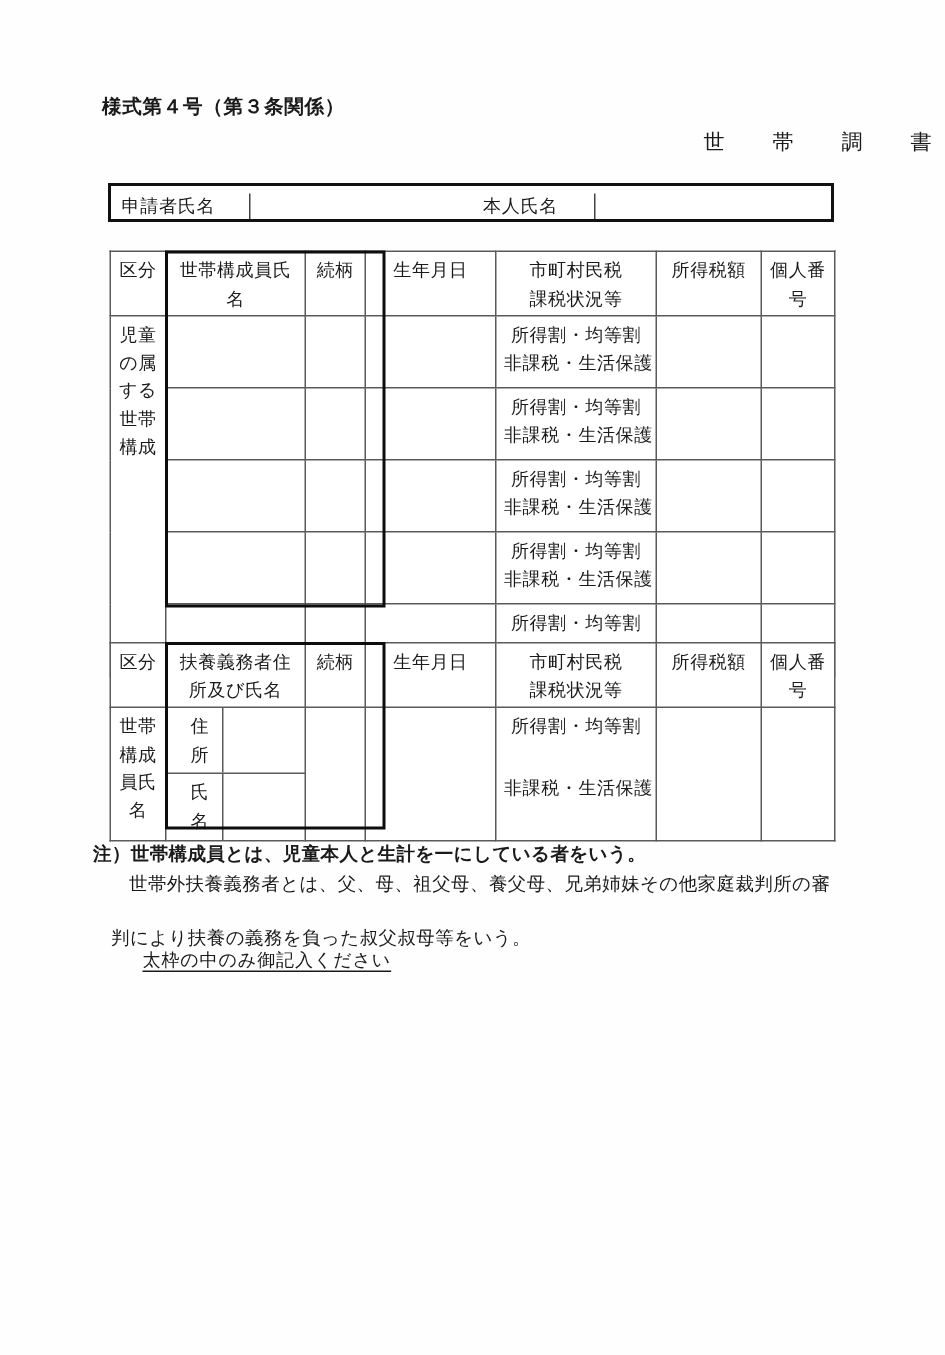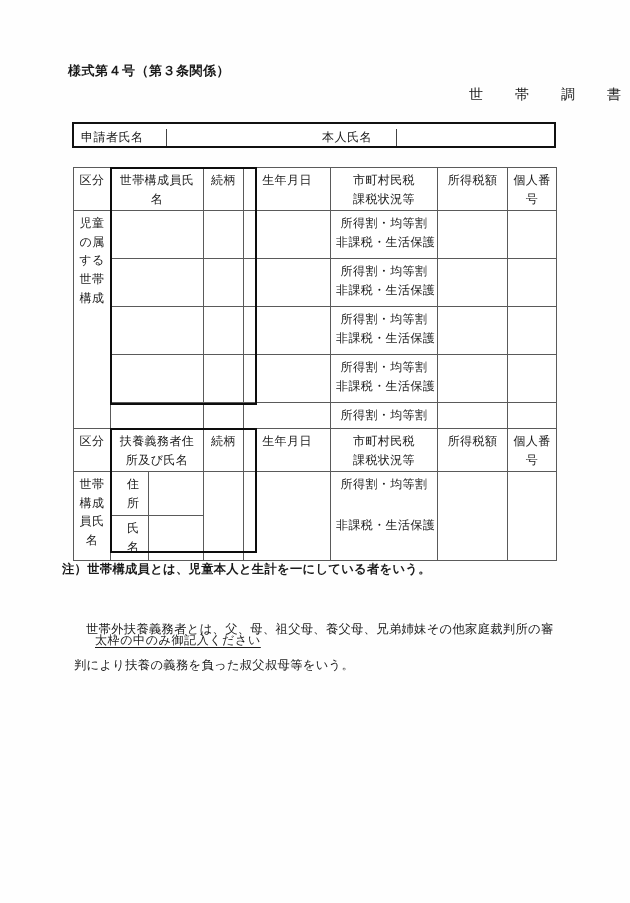--- a/index.html
+++ b/index.html
@@ -133,21 +133,21 @@
   .notes {
     position: absolute;
     left: 62px;
     top: 560px;
     width: 520px;
     font-size: 12.3px;
     line-height: 1.62;
     letter-spacing: 0.3px;
   }
   .notes .l1 { text-indent: 0; font-weight: bold; }
-  .notes .l2 { text-indent: 24px; margin-top: 40px; }
+  .notes .l2 { text-indent: 24px; }
   .notes .l3 { text-indent: 12px; margin-top: 16px; }
 
   .instruction {
     position: absolute;
     left: 95px;
     top: 632px;
     font-size: 12px;
     letter-spacing: 0.6px;
     text-decoration: underline;
     text-underline-offset: 3px;

